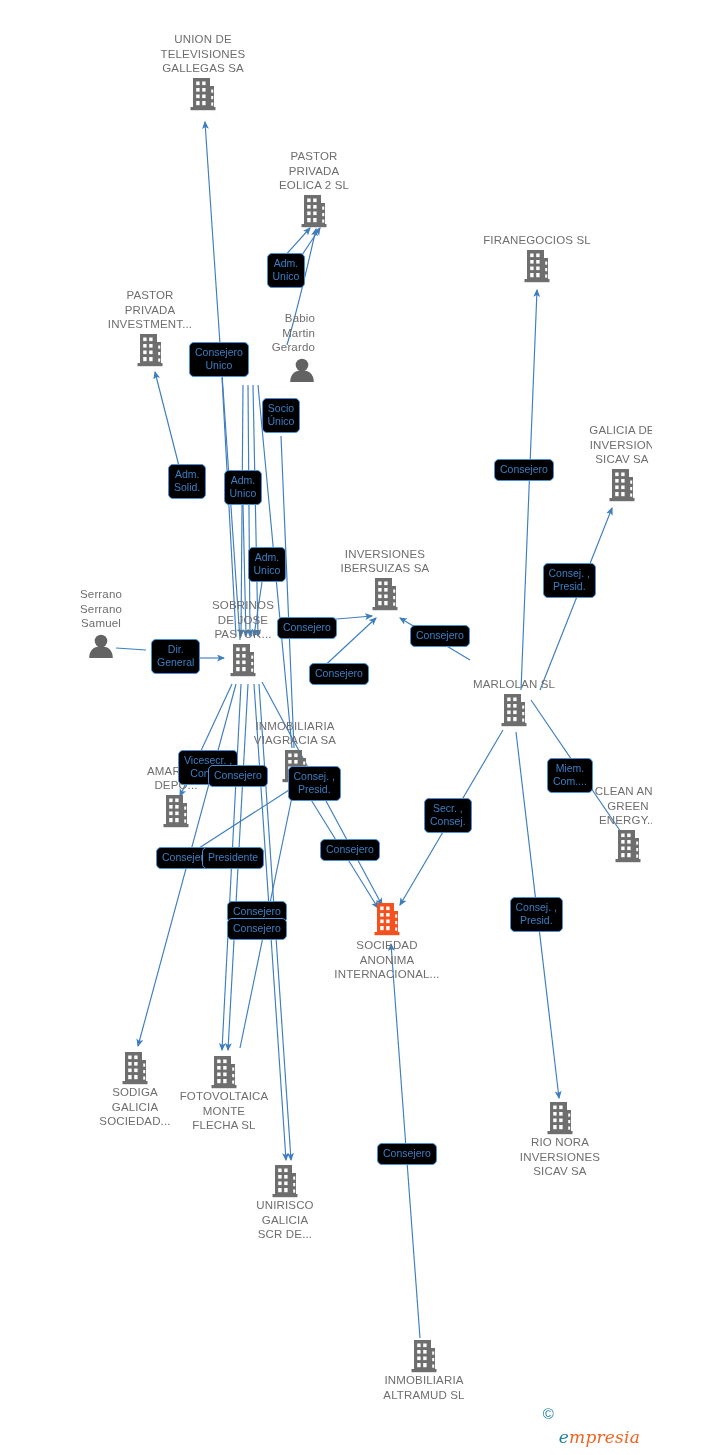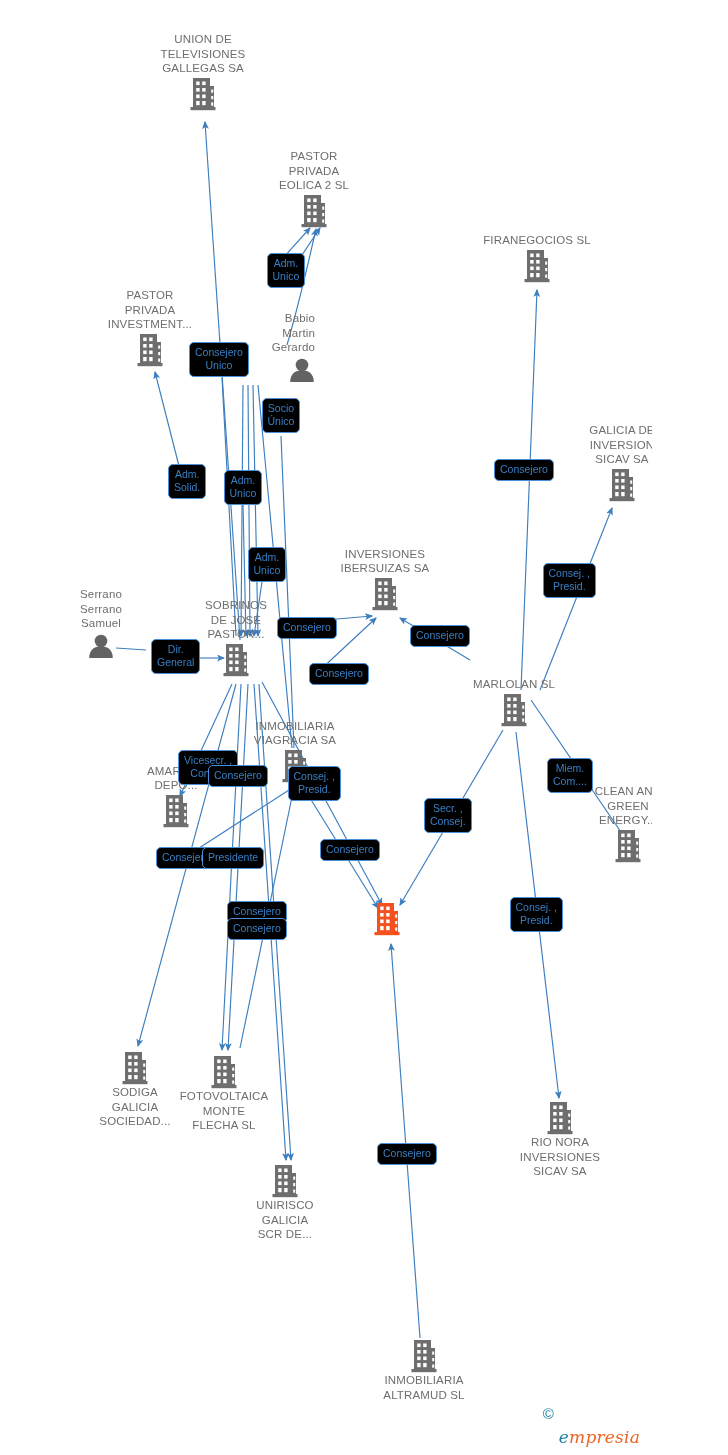--- a/index.html
+++ b/index.html
@@ -260,21 +260,21 @@
       </div>
       <div class="node person" style="left: 101px; top: 587.2px;">
         <span class="caption">Serrano
 Serrano
 Samuel</span>
         <span class="glyph"><svg width="26" height="24" viewBox="0 0 26 24" xmlns="http://www.w3.org/2000/svg">
             <circle cx="13" cy="7" r="6.3" fill="#636363"></circle>
             <path d="M1.2 24 C1.2 15.8 6.4 12.3 13 12.3 C19.6 12.3 24.8 15.8 24.8 24 Z" fill="#636363"></path>
           </svg></span>
       </div>
-      <div class="node company" style="left: 236px; top: 598.2px;">
+      <div class="node company" style="left: 243px; top: 598.2px;">
         <span class="caption">SOBRINOS
 DE JOSE
 PASTOR...</span>
         <span class="glyph"><svg width="28" height="34" viewBox="0 0 28 34" xmlns="http://www.w3.org/2000/svg">
             <rect x="4" y="1" width="17" height="29" fill="#6e6e6e"></rect>
             <rect x="21" y="9" width="4" height="21" fill="#6e6e6e"></rect>
             <rect x="1.5" y="30" width="25" height="3.2" fill="#6e6e6e"></rect>
             <rect x="7.2" y="4.5" width="3.4" height="3.6" fill="#ffffff"></rect>
             <rect x="13.2" y="4.5" width="3.4" height="3.6" fill="#ffffff"></rect>
             <rect x="7.2" y="11" width="3.4" height="3.6" fill="#ffffff"></rect>
@@ -398,20 +398,23 @@
             <rect x="7.2" y="11" width="3.4" height="3.6" fill="#ffffff"></rect>
             <rect x="13.2" y="11" width="3.4" height="3.6" fill="#ffffff"></rect>
             <rect x="7.2" y="17.5" width="3.4" height="3.6" fill="#ffffff"></rect>
             <rect x="13.2" y="17.5" width="3.4" height="3.6" fill="#ffffff"></rect>
             <rect x="7.2" y="24" width="3.4" height="4.2" fill="#ffffff"></rect>
             <rect x="13.2" y="24" width="3.4" height="4.2" fill="#ffffff"></rect>
             <rect x="22.2" y="12.5" width="2" height="3.2" fill="#ffffff"></rect>
             <rect x="22.2" y="19" width="2" height="3.2" fill="#ffffff"></rect>
             <rect x="22.2" y="25.5" width="2" height="3.2" fill="#ffffff"></rect>
           </svg></span>
+        <span class="caption">SOCIEDAD
+ANONIMA
+INTERNACIONAL...</span>
       </div>
       <div class="node company" style="left: 135px; top: 1051px;">
         <span class="glyph"><svg width="28" height="34" viewBox="0 0 28 34" xmlns="http://www.w3.org/2000/svg">
             <rect x="4" y="1" width="17" height="29" fill="#6e6e6e"></rect>
             <rect x="21" y="9" width="4" height="21" fill="#6e6e6e"></rect>
             <rect x="1.5" y="30" width="25" height="3.2" fill="#6e6e6e"></rect>
             <rect x="7.2" y="4.5" width="3.4" height="3.6" fill="#ffffff"></rect>
             <rect x="13.2" y="4.5" width="3.4" height="3.6" fill="#ffffff"></rect>
             <rect x="7.2" y="11" width="3.4" height="3.6" fill="#ffffff"></rect>
             <rect x="13.2" y="11" width="3.4" height="3.6" fill="#ffffff"></rect>

